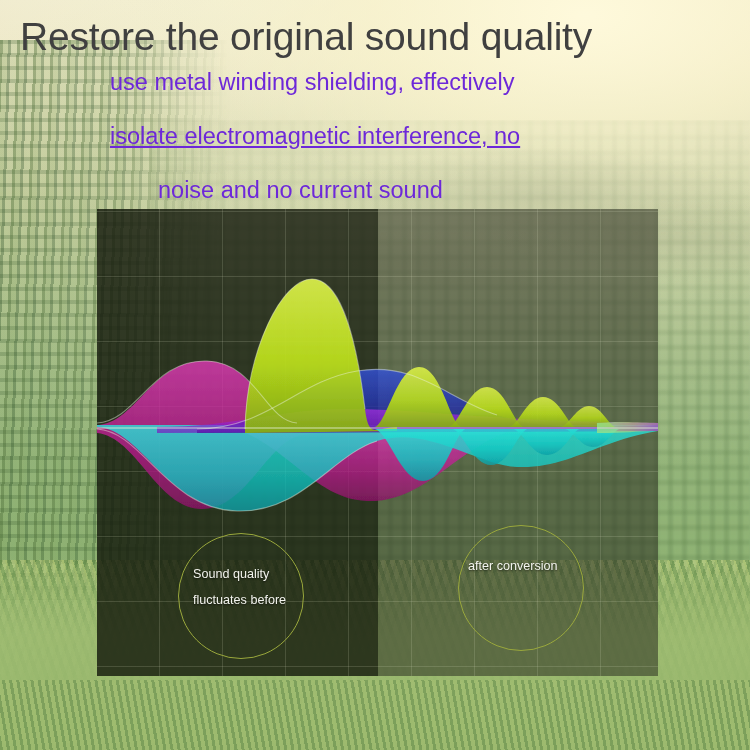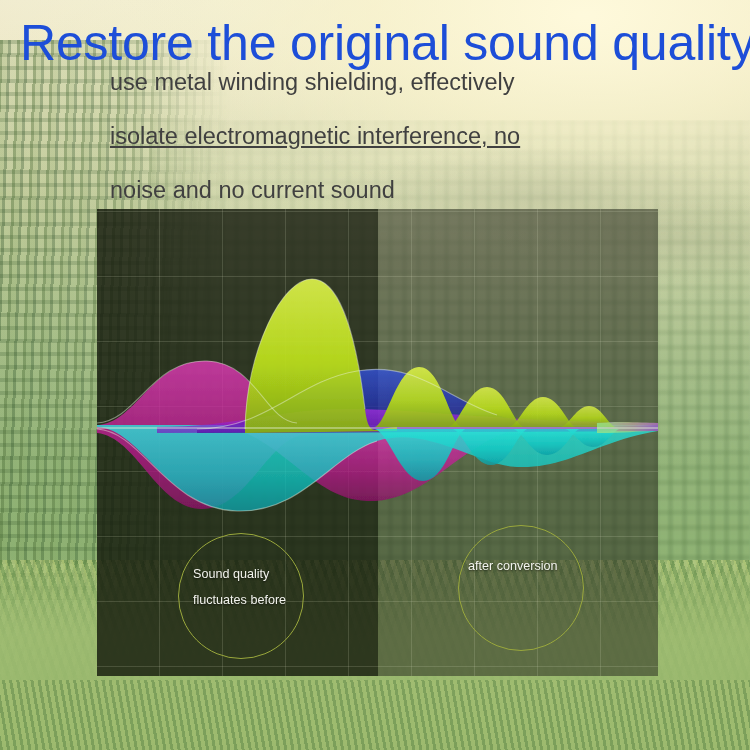--- a/index.html
+++ b/index.html
@@ -111,37 +111,37 @@
         rgba(176,198,118,0.25) 3px, rgba(176,198,118,0.25) 7px);
     filter: blur(0.5px);
   }
 
   
   .headline {
     position: absolute;
     left: 20px;
     top: 17px;
     width: 715px;
-    font-size: 50px;
+    font-size: 39px;
     line-height: 1.05;
-    color: #1d4ed8;
+    color: #404040;
     letter-spacing: -0.2px;
     white-space: nowrap;
   }
   .subline {
     position: absolute;
     left: 110px;
     font-size: 23.5px;
     line-height: 1.1;
-    color: #404040;
+    color: #6d28d9;
     white-space: nowrap;
   }
   .subline.l1 { top: 70px; }
   .subline.l2 { top: 124px; text-decoration: underline; }
-  .subline.l3 { top: 178px; }
+  .subline.l3 { top: 178px; margin-left: 48px; }
 
   
   .panel {
     position: absolute;
     left: 97px;
     top: 209px;
     width: 561px;
     height: 467px;
     overflow: hidden;
   }

